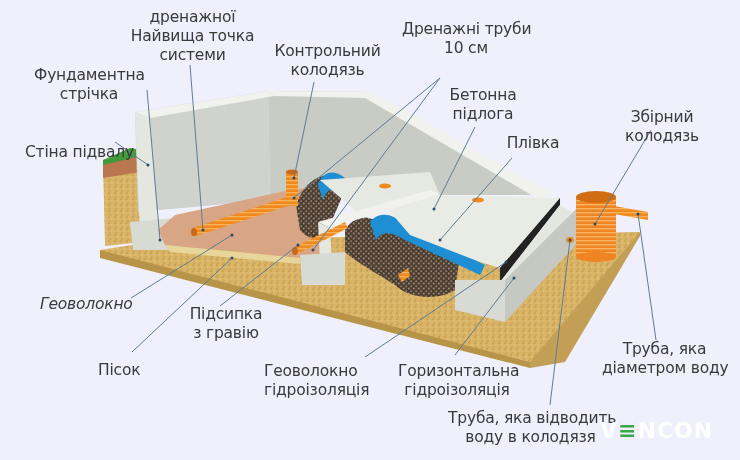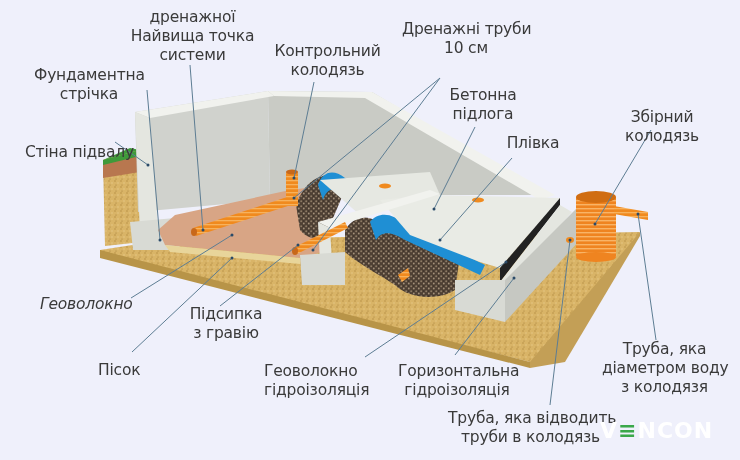--- a/index.html
+++ b/index.html
@@ -209,24 +209,23 @@
   <div>гідроізоляція</div>
 </div>
 
 <div class="label" style="left:398px;top:362px;width:118px;">
   <div>Горизонтальна</div>
   <div>гідроізоляція</div>
 </div>
 
 <div class="label" style="left:448px;top:409px;width:165px;">
   <div>Труба, яка відводить</div>
-  <div>труби в колодязь</div>
+  <div>воду в колодязя</div>
 </div>
 
 <div class="label" style="left:602px;top:340px;width:125px;">
   <div>Труба, яка</div>
   <div>діаметром воду</div>
-  <div>з колодязя</div>
 </div>
 
 <div class="logo">
   <span>V</span><span class="e">≡</span><span>NCON</span>
 </div>
 
 </body></html>

